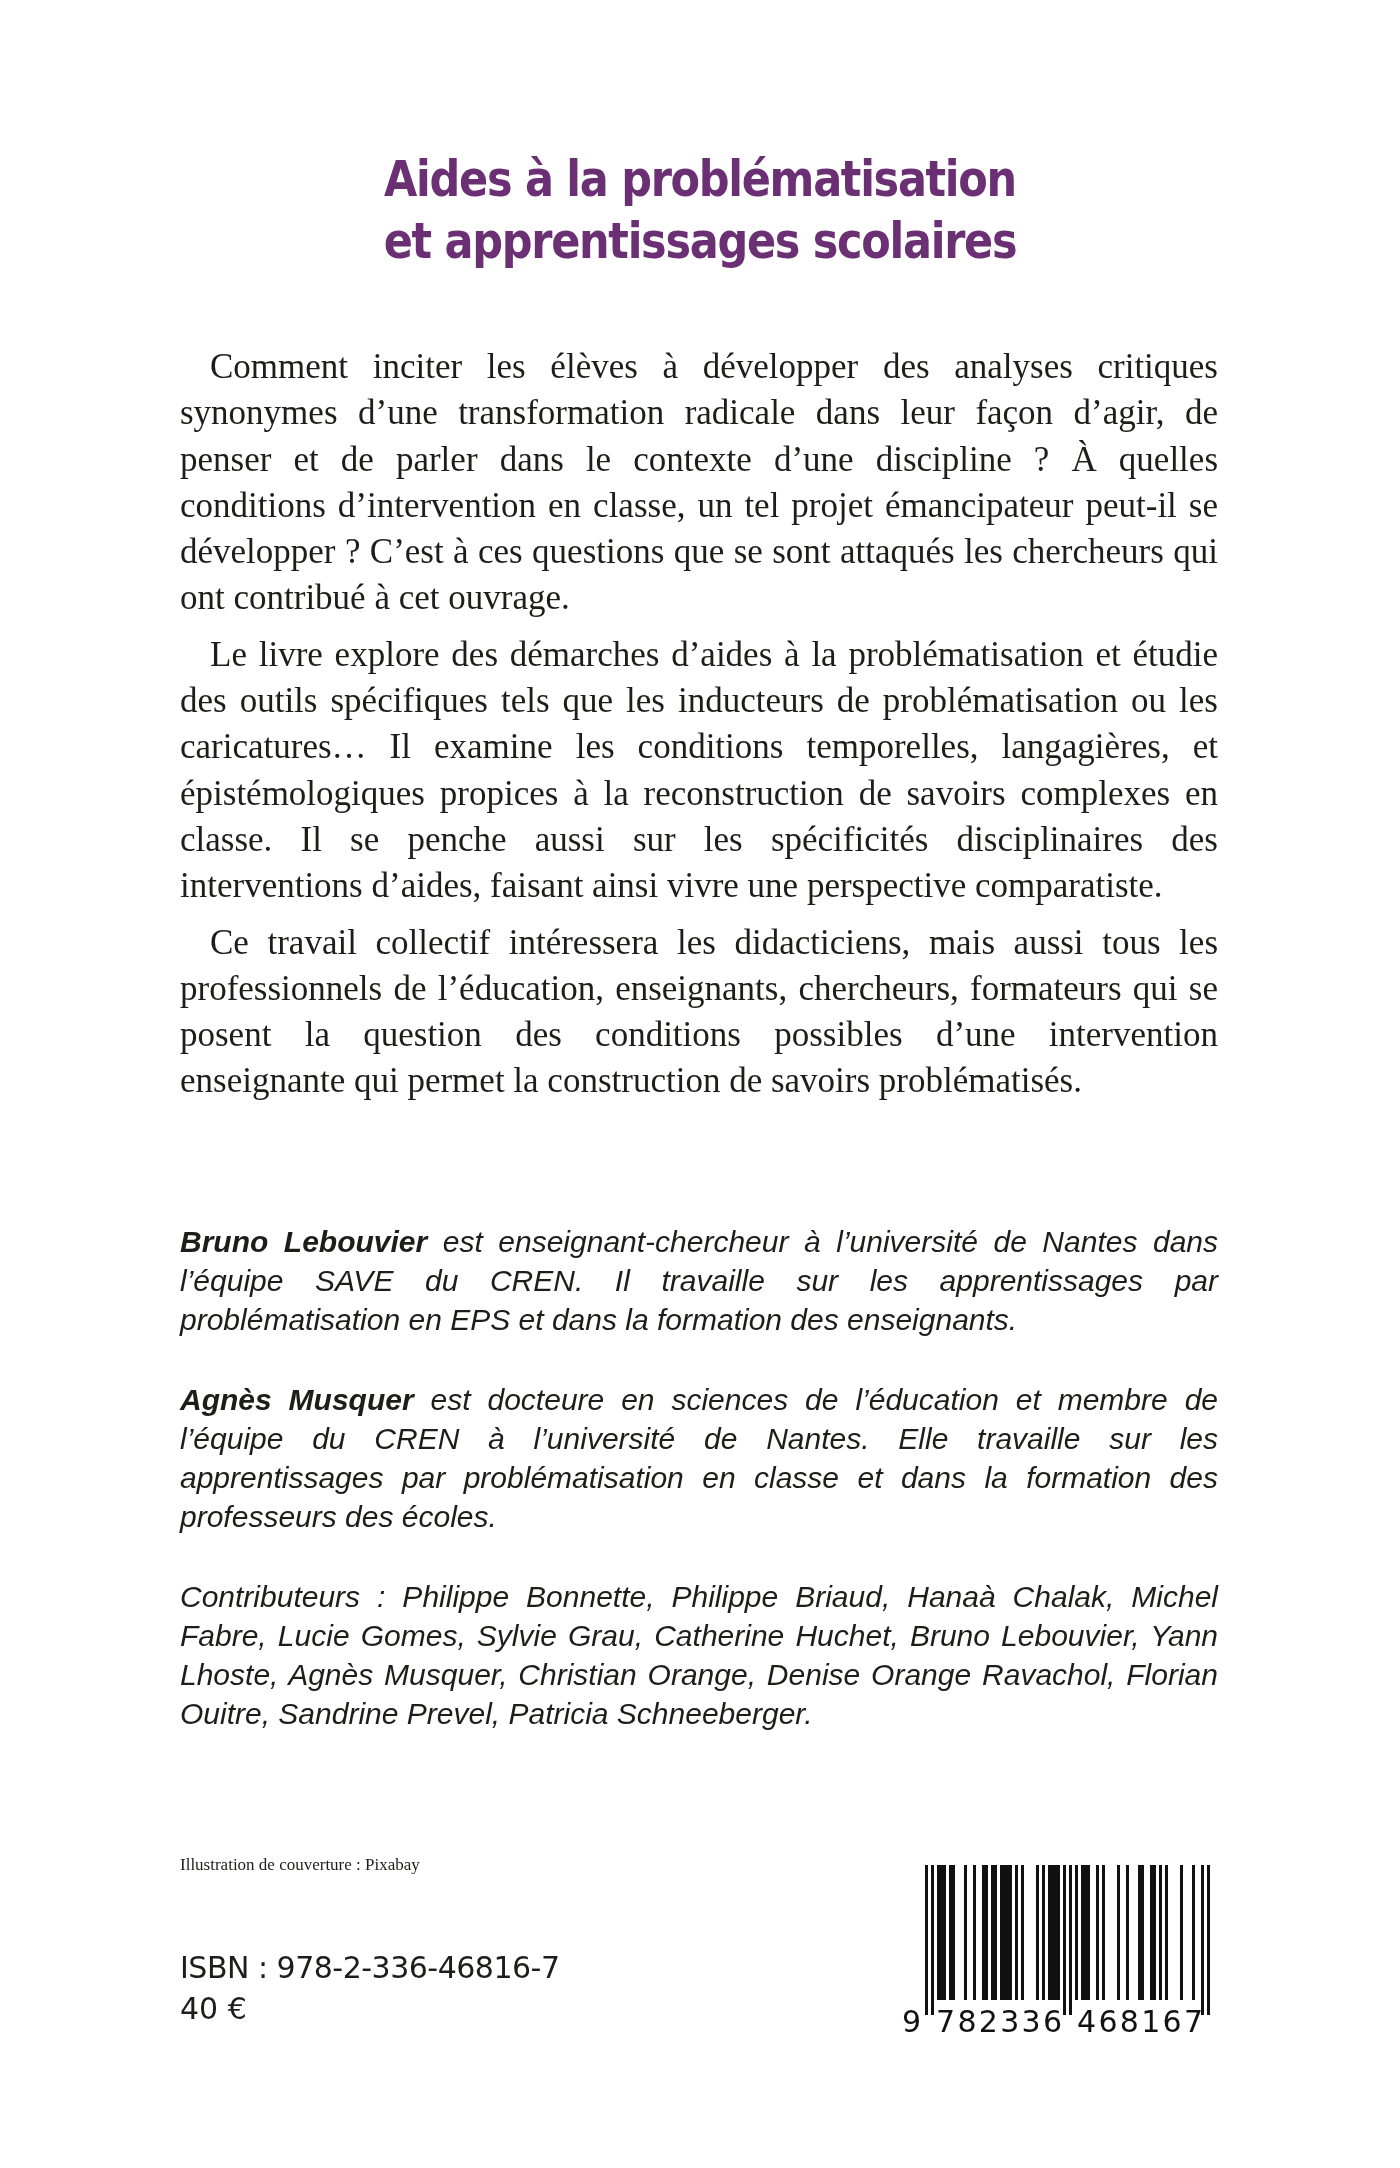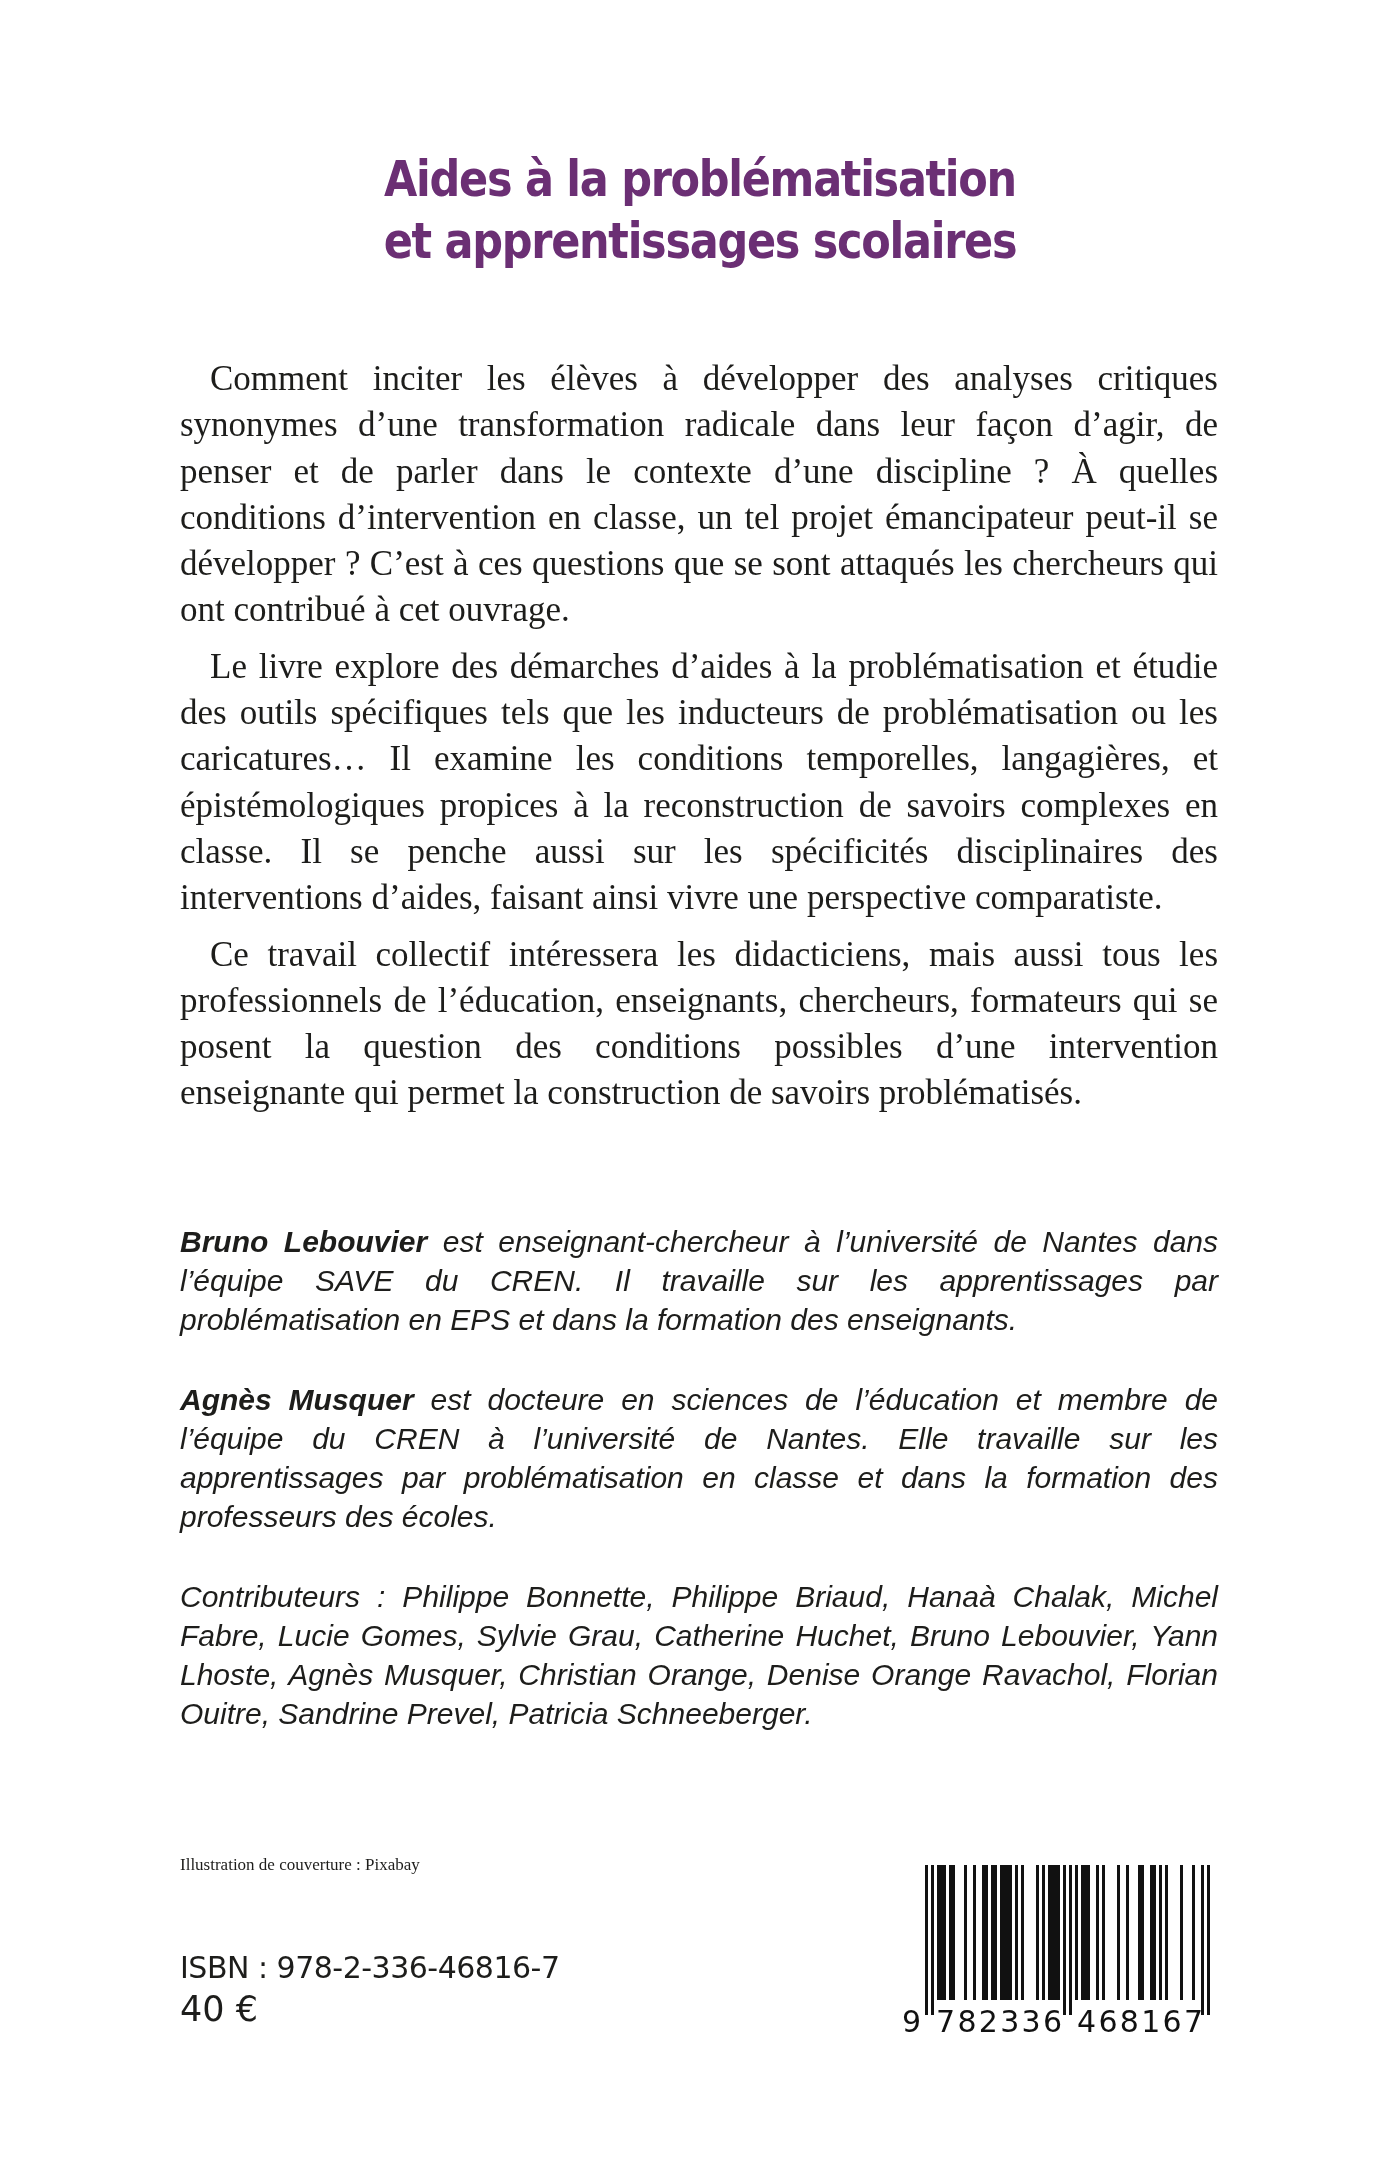--- a/index.html
+++ b/index.html
@@ -9,21 +9,21 @@
   .title {
     position: absolute; left: 200px; width: 1000px; top: 148px;
     text-align: center; color: #6b2f74;
     font-family: "DejaVu Sans", sans-serif; font-weight: bold;
     font-size: 50px; line-height: 62px; letter-spacing: -1.5px;
     transform: scaleX(0.86); transform-origin: center top;
   }
   .title div { white-space: nowrap; }
 
   .body {
-    position: absolute; left: 180px; width: 1038px; top: 356px;
+    position: absolute; left: 180px; width: 1038px; top: 344px;
     font-family: "Liberation Serif", "DejaVu Serif", serif;
     font-size: 35px; line-height: 46.3px; color: #1d1d1b;
     text-align: justify; hyphens: none;
   }
   .body p { margin: 0 0 10px 0; text-indent: 30px; }
 
   .bios {
     position: absolute; left: 180px; width: 1038px; top: 1222px;
     font-family: Liberation Sans, sans-serif;
     font-style: italic; font-size: 30px; line-height: 39px; color: #1d1d1b;
@@ -37,21 +37,21 @@
     font-family: "Liberation Serif", "DejaVu Serif", serif;
     font-size: 17px; line-height: 28px; color: #1d1d1b; white-space: nowrap;
   }
   .isbn {
     position: absolute; left: 180px; top: 1948px;
     font-family: "DejaVu Sans", sans-serif; font-size: 30px; line-height: 40px;
     color: #1d1d1b; white-space: nowrap; letter-spacing: -0.5px;
   }
   .price {
     position: absolute; left: 180px; top: 1989px;
-    font-family: "DejaVu Sans", sans-serif; font-size: 35px; line-height: 40px;
+    font-family: "DejaVu Sans", sans-serif; font-size: 30px; line-height: 40px;
     color: #1d1d1b; white-space: nowrap;
   }
 
   .barcode { position: absolute; left: 903px; top: 1862px; width: 320px; height: 175px; }
   .barcode svg { display: block; }
 </style>
 </head>
 <body>
 
 <div class="page">

